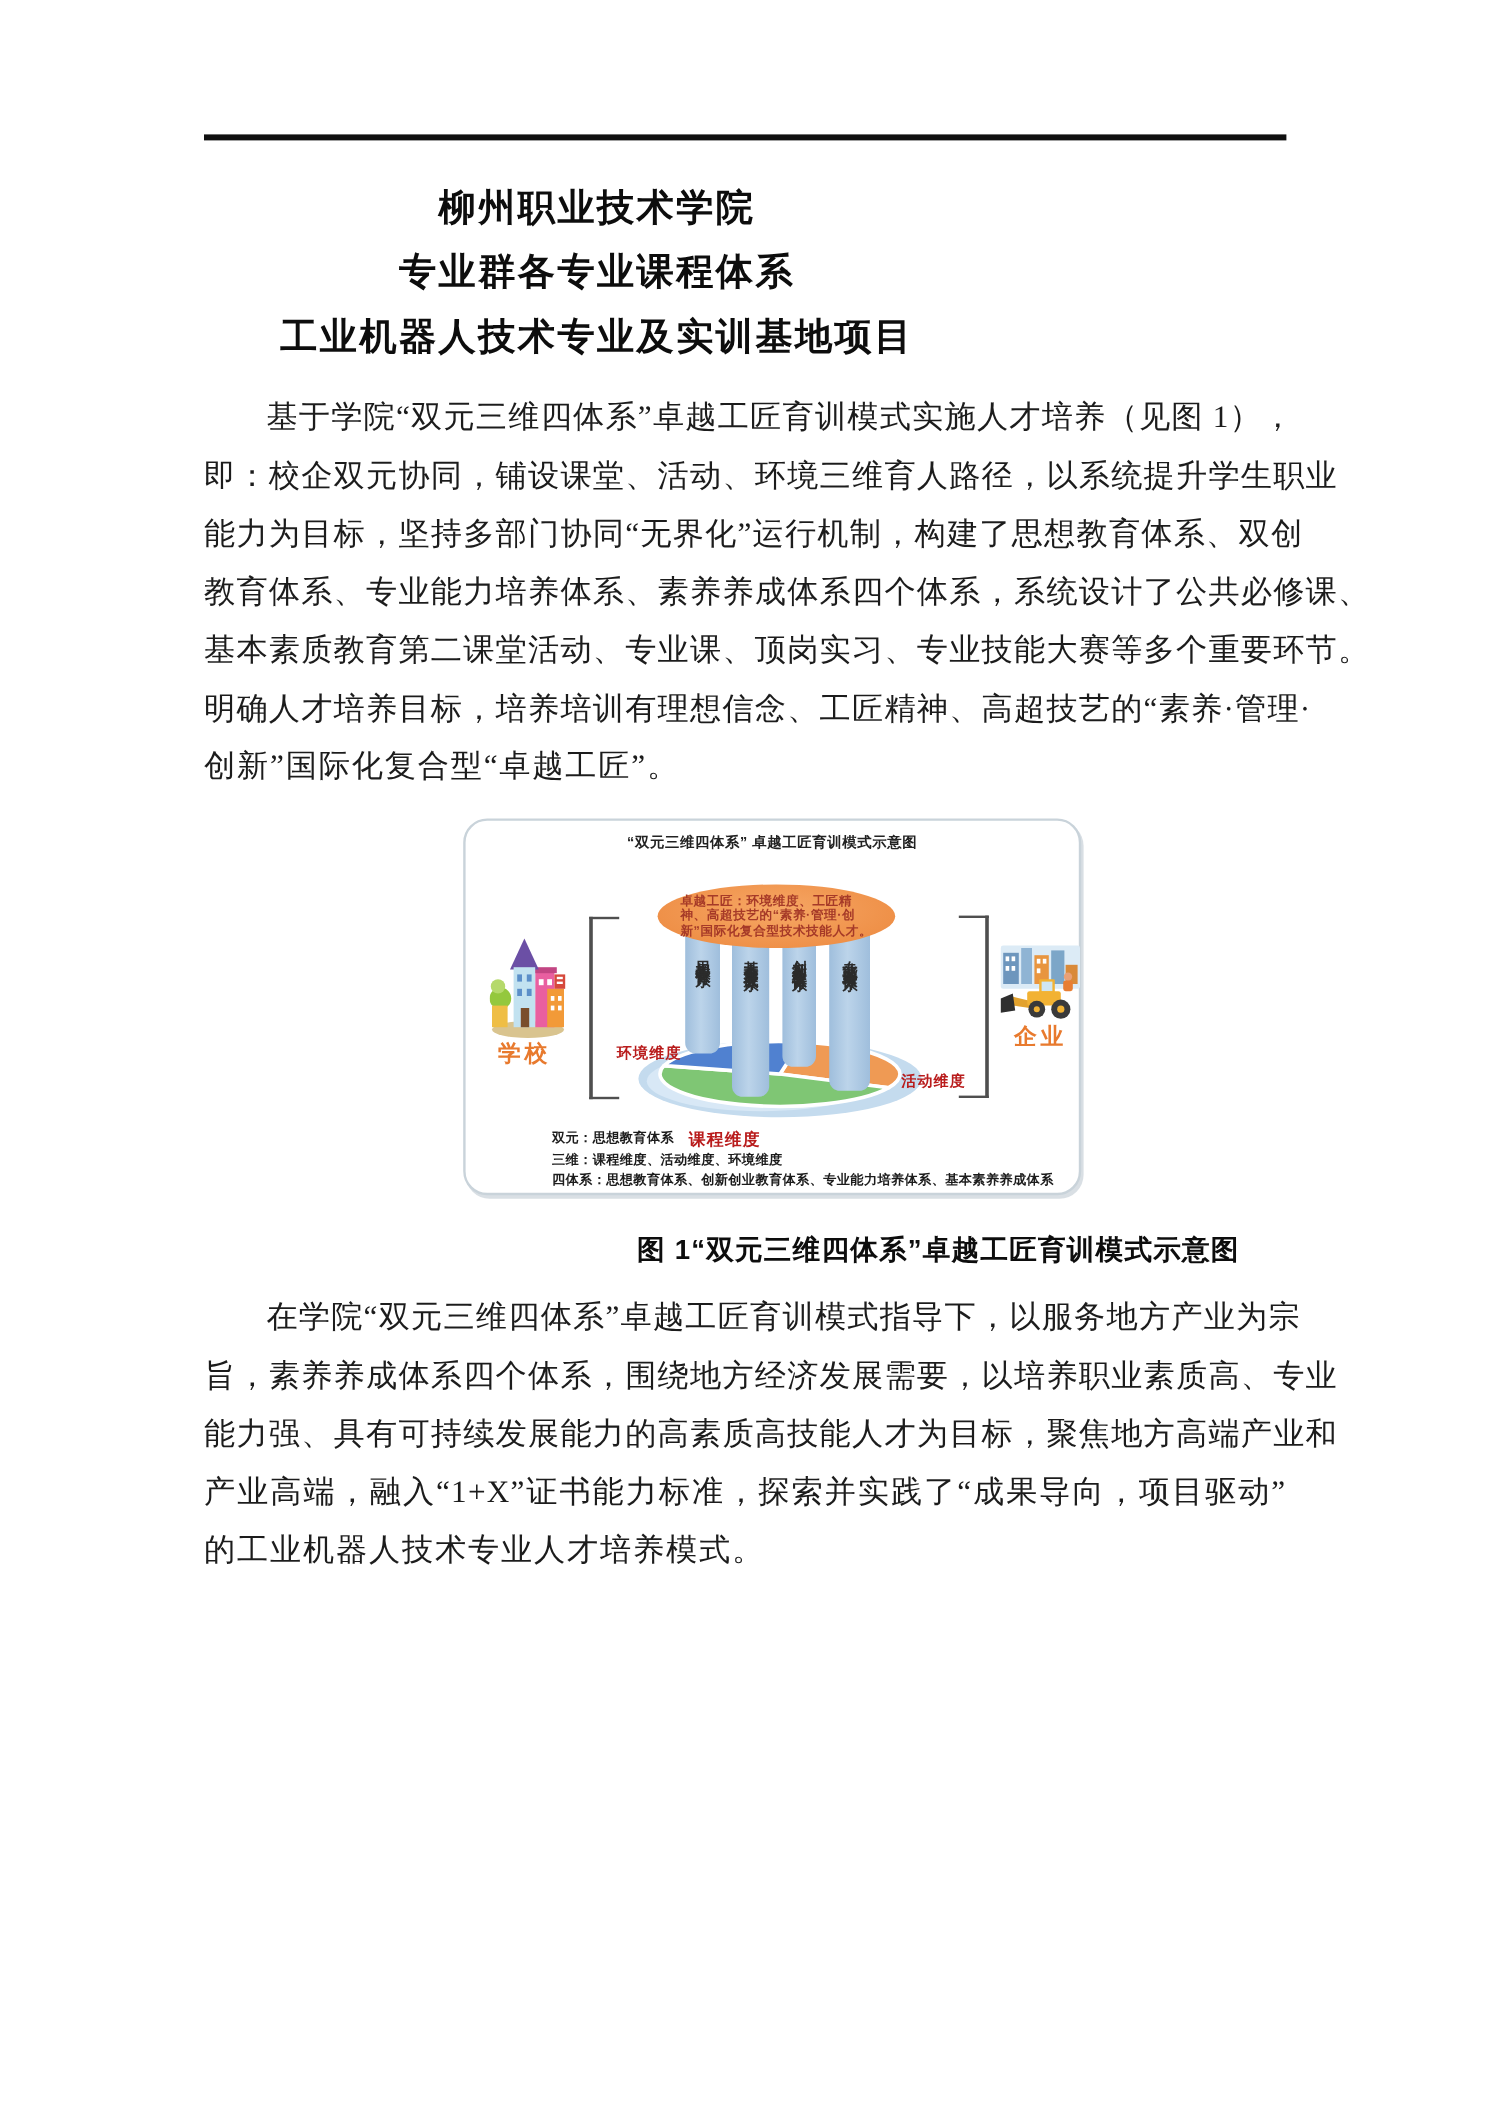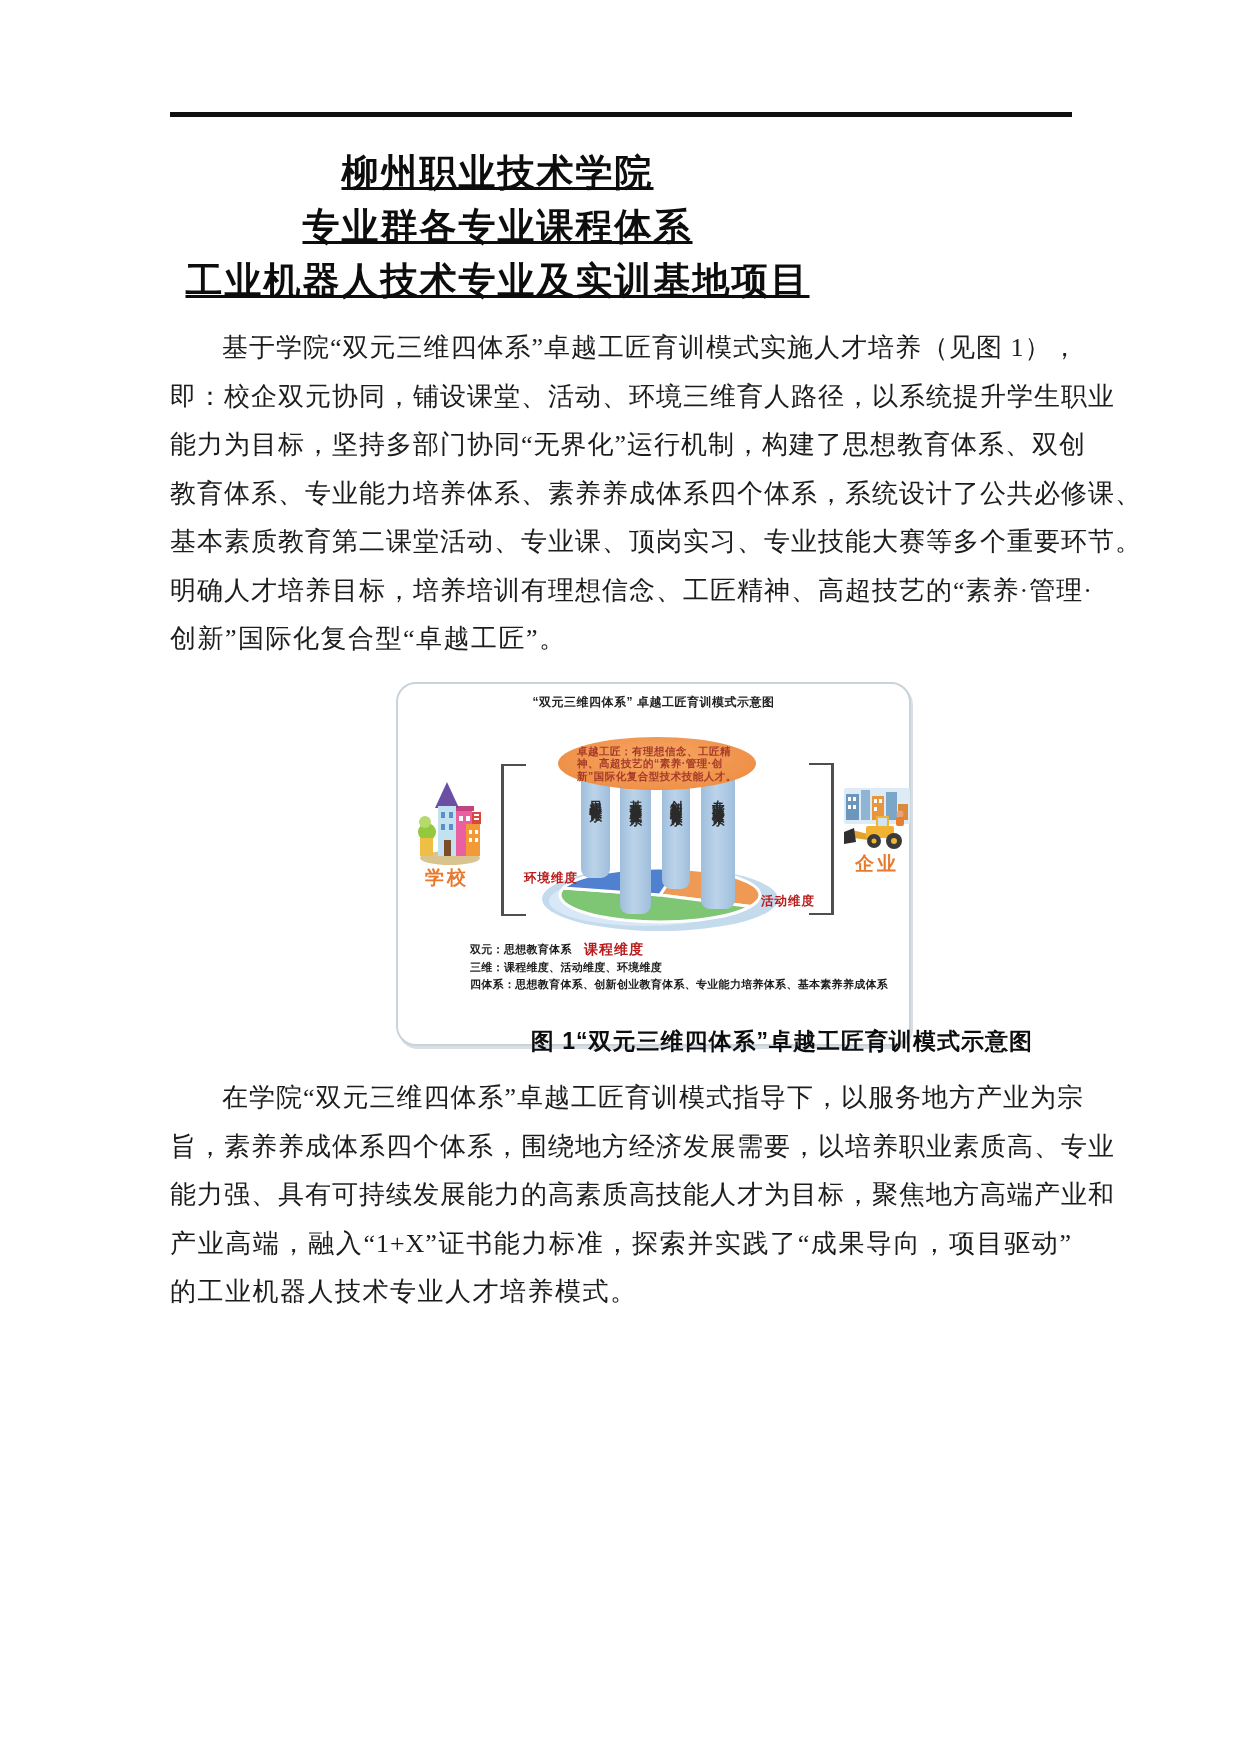--- a/index.html
+++ b/index.html
@@ -5,33 +5,33 @@
   html,body{margin:0;padding:0;background:#e9e9e9;}
   .page{
     position:relative;width:1241px;height:1754px;background:#ffffff;
     margin:0 auto;overflow:hidden;
     font-family:"Liberation Serif","DejaVu Serif",serif;color:#1c1c1c;
   }
   .abs{position:absolute;}
   .top-rule{left:170px;top:112px;width:902px;height:5px;background:#101010;}
   .titles{left:0;top:146px;width:995px;text-align:center;
     font-family:"Liberation Sans","DejaVu Sans",sans-serif;
-    font-weight:bold;font-size:37px;line-height:54px;color:#0d0d0d;letter-spacing:2px;text-decoration:underline;}
+    font-weight:bold;font-size:31px;line-height:54px;color:#0d0d0d;letter-spacing:2px;}
   .para{left:170px;width:902px;font-size:26px;line-height:48.5px;color:#1c1c1c;}
   .para .line{text-align:justify;text-align-last:justify;letter-spacing:1px;white-space:nowrap;}
   .para .line.indent{text-indent:2em;}
   .para .line.last{text-align:right;text-align-last:left;letter-spacing:1.5px;white-space:normal;}
   .p1{top:324px;}
   .p2{top:1074px;}
   .caption{left:0;top:1026px;width:1033px;text-align:right;
     font-family:"Liberation Sans","DejaVu Sans",sans-serif;
     font-weight:bold;font-size:23px;color:#0d0d0d;letter-spacing:1px;}
 
   
-  .figure{left:396px;top:682px;width:515px;height:364px;background:#fff;
+  .figure{left:386px;top:682px;width:515px;height:314px;background:#fff;
     border:2px solid #c9d3da;border-radius:20px;box-sizing:border-box;
     box-shadow:2px 3px 0 rgba(185,196,205,.55);
     font-family:"Liberation Sans","DejaVu Sans",sans-serif;}
   .fig-title{left:0;top:10px;width:100%;text-align:center;font-weight:bold;
     font-size:12px;color:#222;letter-spacing:.5px;}
   .bracket{width:22px;height:148px;}
   .bracket.left{left:103px;top:80px;border-left:3px solid #4f4f4f;
     border-top:2.5px solid #4f4f4f;border-bottom:2.5px solid #4f4f4f;}
   .bracket.right{left:411px;top:79px;border-right:3px solid #4f4f4f;
     border-top:2.5px solid #4f4f4f;border-bottom:2.5px solid #4f4f4f;}
@@ -160,21 +160,21 @@
       <span>基本素养养成体系</span>
     </div>
     <div class="abs pillar p3">
       <span>创新创业教育体系</span>
     </div>
     <div class="abs pillar p4">
       <span>专业能力培养体系</span>
     </div>
 
     <div class="abs core-ellipse">
-      <span>卓越工匠：有理想信念、工匠精神、高超技艺的“素养·管理·创新”国际化复合型技术技能人才。</span>
+      <span>卓越工匠：环境维度、工匠精神、高超技艺的“素养·管理·创新”国际化复合型技术技能人才。</span>
     </div>
 
     <div class="abs dim-label dim-env">环境维度</div>
     <div class="abs dim-label dim-act">活动维度</div>
     <div class="abs dim-label dim-course">课程维度</div>
 
     <div class="abs legend">
       <div>双元：思想教育体系</div>
       <div>三维：课程维度、活动维度、环境维度</div>
       <div>四体系：思想教育体系、创新创业教育体系、专业能力培养体系、基本素养养成体系</div>

